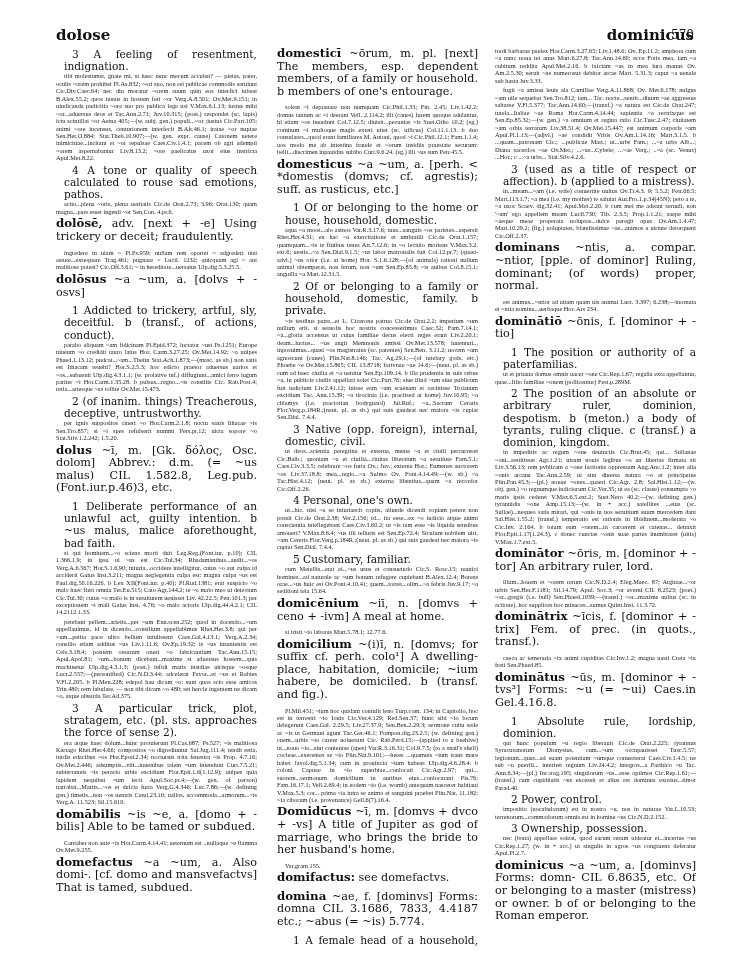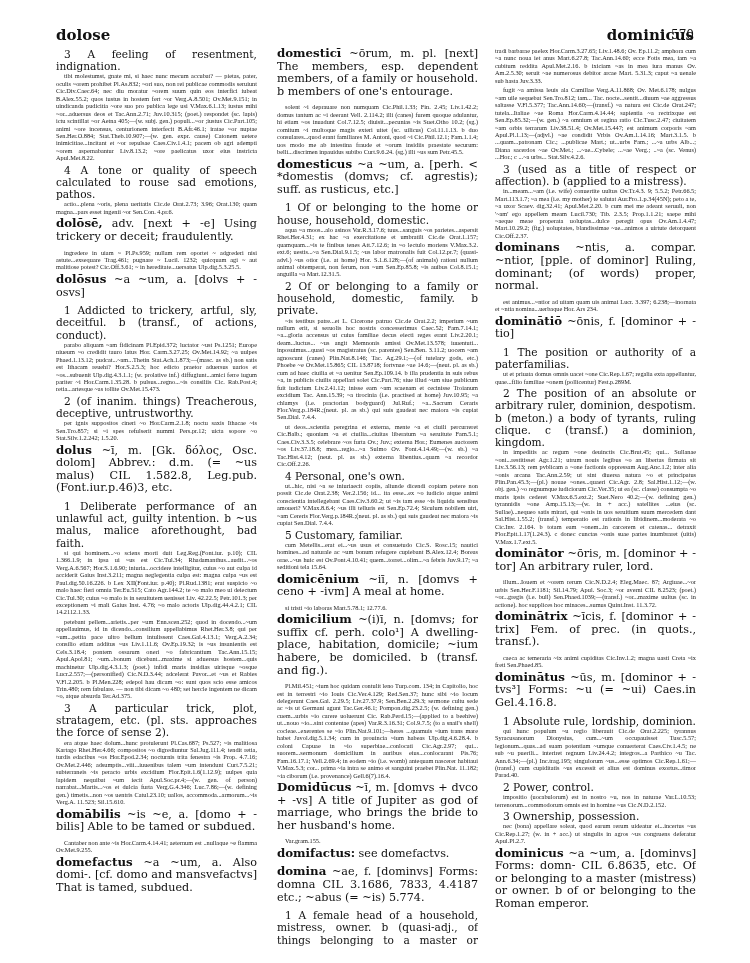--- a/index.html
+++ b/index.html
@@ -8,21 +8,21 @@
   .header { position: absolute; top: 26px; left: 56px; right: 56px; height: 20px; }
   .guide-left { position: absolute; left: 0; top: 0; font-weight: bold; font-size: 15px; font-family: "DejaVu Serif", serif; }
   .page-num { position: absolute; left: 12px; right: 0; top: 2px; text-align: right; font-size: 12px; }
   .guide-right { position: absolute; right: 0; top: 0; font-weight: bold; font-size: 15px; font-family: "DejaVu Serif", serif; }
   .columns { position: absolute; top: 47px; left: 56px; width: 640px; height: 900px; }
   .col { position: absolute; top: 0; width: 201px; height: 900px; overflow: hidden; }
   .col1 { left: 0; } .col2 { left: 221px; } .col3 { left: 439px; }
   .entry { margin-bottom: 5px; }
   .hw-line { font-size: 11.2px; line-height: 12.6px; text-align: justify; }
   .hw { font-weight: bold; font-family: "DejaVu Serif", serif; font-size: 11.8px; }
-  .sense { font-size: 10.6px; line-height: 12.2px; text-align: justify; text-indent: 8px; margin-top: 1px; }
+  .sense { font-size: 10.6px; line-height: 12.2px; text-align: justify; text-indent: 8px; margin-top: 1px; margin-left: 8px; }
   .cit { font-family: "Liberation Serif", serif; font-size: 6.3px; line-height: 7.45px; text-align: justify; text-indent: 8px; color: #222; margin-bottom: 2px; }
   .cont { text-indent: 0; }
 </style>
 </head>
 <body>
 
 <div class="header">
   <span class="guide-left">dolose</span>
   <div class="page-num">570</div>
   <span class="guide-right">dominicus</span>
@@ -52,20 +52,21 @@
       <div class="hw-line entry"><span class="hw">domefactus</span><span> ~a ~um, a. Also domi-. [cf. domo and mansvefactvs] That is tamed, subdued.</span></div>
     </div>
   <div class="col col2">
       <div class="hw-line entry"><span class="hw">domesticī</span><span> ~ōrum, m. pl. [next] The members, esp. dependent members, of a family or household. b members of one's entourage.</span></div>
       <div class="cit">solent ~i deprauare non numquam Cic.Phil.1.33; Fin. 2.45; Liv.1.42.2; domus tantum ac ~i deerant Vell. 2.114.2; illi (canes) furem quoque adulantur, hi etiam ~os inuadunt Col.7.12.5; diuisit...pecunias ~is Suet.Otho 10.2; (sg.) comitum ~i multoque magis exteri uitet (sc. uilicus) Col.11.1.13. b duo consulares...quod erant familiares M. Antoni, quod ~i Cic.Phil.12.1; Fam.1.1.4; uos modo me ab intestina fraude et ~orum insidiis praestate securum: belli...discrimen inpauidus subibo Curt.9.6.24. (sg.) illi ~us sum Petr.45.5.</div>
       <div class="hw-line entry"><span class="hw">domesticus</span><span> ~a ~um, a. [perh. &lt; *domestis (domvs; cf. agrestis); suff. as rusticus, etc.]</span></div>
       <div class="sense">1 Of or belonging to the home or house, household, domestic.</div>
       <div class="cit">aqua ~a moos...alo asinos Var.R.3.17.6; tuus...sanguis ~os parietes...aspersit Rhet.Her.4.31; ex hac ~a exercitatione et umbratili Cic.de Orat.1.157; quamquam...~is te finibus tenes Att.7.12.6; in ~o lectulo moriens V.Max.3.2. ext.6; uestis...~a Sen.Dial.9.1.5; ~us labor matronalis fuit Col.12.pr.7; (quasi-advl.) ~us otior (i.e. at home) Hor. S.1.6.128;—(of animals) rationi nullum animal obtemperat, non ferum, non ~um Sen.Ep.85.8; ~is auibus Col.8.15.1; anguilla ~a Mart.12.31.5.</div>
       <div class="sense">2 Of or belonging to a family or household, domestic, family. b private.</div>
       <div class="cit">~is testibus patre...et L. Cicerone patruo Cic.de Orat.2.2; imperium ~um nullum erit, si seruolis hoc nostris concesserimus Caec.52; Fam.7.14.1; ~a...gloria accensus ut cuius familiae decus eiecti reges erant Liv.2.20.1; deam...luctus... ~us angit Memnonis amissi Ov.Met.13.578; iuuentuti... inposuimus...quasi ~os magistratus (sc. parentes) Sen.Ben. 3.11.2; uocem ~am agnoscunt (canes) Plin.Nat.8.146; Tac. Ag.29.1;—(of tutelary gods, etc.) Phoebe ~e Ov.Met.15.865; CIL 13.8718; fortvnae ~ae 14.6;—(neut. pl. as sb.) cum ad haec ciuilia et ~a uenitur Sen.Ep.109.14. b illa prudentia in suis rebus ~a, in publicis ciuilis appellari solet Cic.Part.76; siue illud ~um siue publicum fuit iudicium Liv.2.41.12; inisse eam ~am scaenam et cecinisse Troianum excidium Tac. Ann.15.39; ~a tirocinia (i.e. practised at home) Juv.10.95; ~a chlamys (i.e. practorian bodyguard) Jul.Ruf.; ~a...Sacrum Ceraris Flor.Verg.p.184R.;(neut. pl. as sb.) qui suis gaudeat nec maiora ~is cupiat Sen.Dial. 7.4.4.</div>
+      <div class="sense">3 Native (opp. foreign), internal, domestic, civil.</div>
       <div class="cit">ut deos...scientia peregrina et externa, mente ~a et ciuili percurreret Cic.Balb.; quoniam ~a et ciuilia...ciuitas liberatum ~a seruitute Fam.5.1; Caes.Civ.3.3.5; celebrare ~os furta Ov.; Juv.; externa Hor.; Eumenes auctorem ~os Liv.37.18.8; mea...regio...~a Sulmo Ov. Font.4.14.49;—(w. sb.) ~a Tac.Hist.4.12; (neut. pl. as sb.) externa libentius...quam ~a recordor Cic.Off.2.26.</div>
       <div class="sense">4 Personal, one's own.</div>
       <div class="cit">ut...hic, nisi ~a se iniuriaecit copiis, aliunde dicendi copiam petere non possit Cic.de Orat.2.38; Ver.2.156; id... ita esse...ex ~o iudicio atque animi conscientia intellegebant Caes.Civ.3.60.2; ut ~is tam esse ~is liquida sensibus amoueri? V.Max.8.6.4; ~us illi telluris est Sen.Ep.72.4; Siculum nobilem uiri, ~am Cereris Flor.Verg.p.184R.;(neut. pl. as sb.) qui suis gaudeat nec maiora ~is cupiat Sen.Dial. 7.4.4.</div>
       <div class="sense">5 Customary, familiar.</div>
       <div class="cit">cum Metellis...erat ei...~us usus et consuetudo Cic.S. Rosc.15; nautici homines...ad naturale ac ~um bonum refugere cupiebant B.Alex.12.4; Boreas orae...~us huic est Ov.Pont.4.10.41; quem...torret...olim...~a febris Juv.9.17; ~a seditioni tela 15.64.</div>
       <div class="hw-line entry"><span class="hw">domicēnium</span><span> ~iī, n. [domvs + ceno + -ivm] A meal at home.</span></div>
       <div class="cit">si tristi ~io laboras Mart.5.78.1; 12.77.6.</div>
       <div class="hw-line entry"><span class="hw">domicilium</span><span> ~(i)ī, n. [domvs; for suffix cf. perh. colo¹] A dwelling-place, habitation, domicile; ~ium habere, be domiciled. b (transf. and fig.).</span></div>
       <div class="cit">Pl.Mil.451; ~ium hoc quidam contulit leno Turp.com. 134; in Capitolio, hoc est in terrestri ~io Iouis Cic.Ver.4.129; Red.Sen.37; hunc sibi ~io locum delegerunt Caes.Gal. 2.29.5; Liv.27.37.9; Sen.Ben.2.29.3; sermone cultu sede ac ~is ut Germani agunt Tac.Ger.46.1; Pompon.dig.23.2.5; (w. defining gen.) cuem...urbis ~io carere uoluerunt Cic. Rab.Perd.15;—(applied to a beehive) ut...nouo ~io...sint contentae (apes) Var.R.3.16.31; Col.9.7.5; (to a snail's shell) cocleae...exerentes se ~io Plin.Nat.9.101;—heres ...quamuis ~ium trans mare habet Javol.dig.5.1.34; cum in prouincia ~ium habeas Ulp.dig.4.6.28.4. b coloni Capuae in ~io superbiae...conlocati Cic.Agr.2.97; qui... suorem...sermonum domicilium in auribus eius...conlocarant Pis.76; Fam.16.17.1; Vell.2.69.4; in eodem ~io (i.e. womb) antequam nascerer habitaui V.Max.5.3; cor... prima ~ia intra se animo et sanguini praebet Plin.Nat. 11.182; ~ia ciborum (i.e. provenance) Gell.6(7).16.4.</div>
       <div class="hw-line entry"><span class="hw">Domidūcus</span><span> ~ī, m. [domvs + dvco + -vs] A title of Jupiter as god of marriage, who brings the bride to her husband's home.</span></div>

